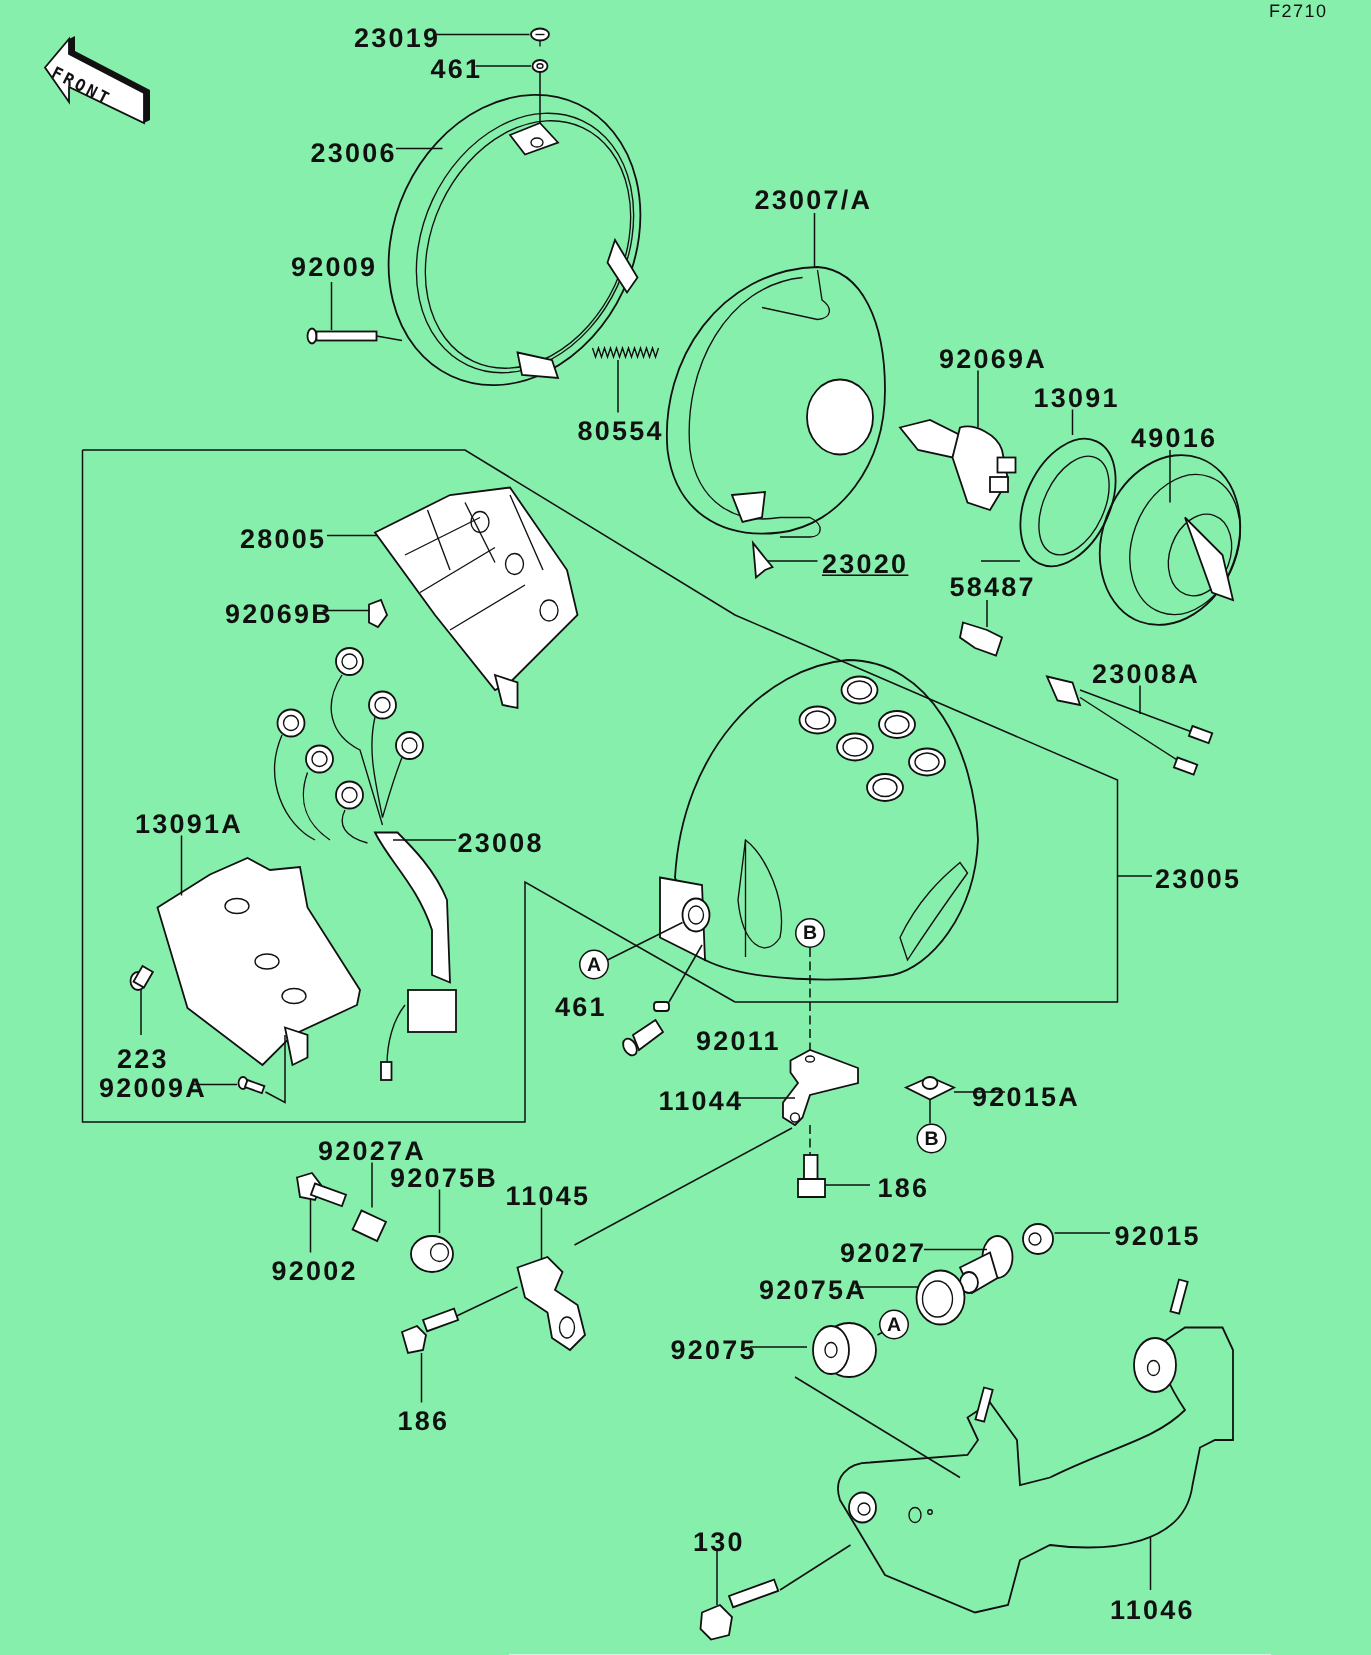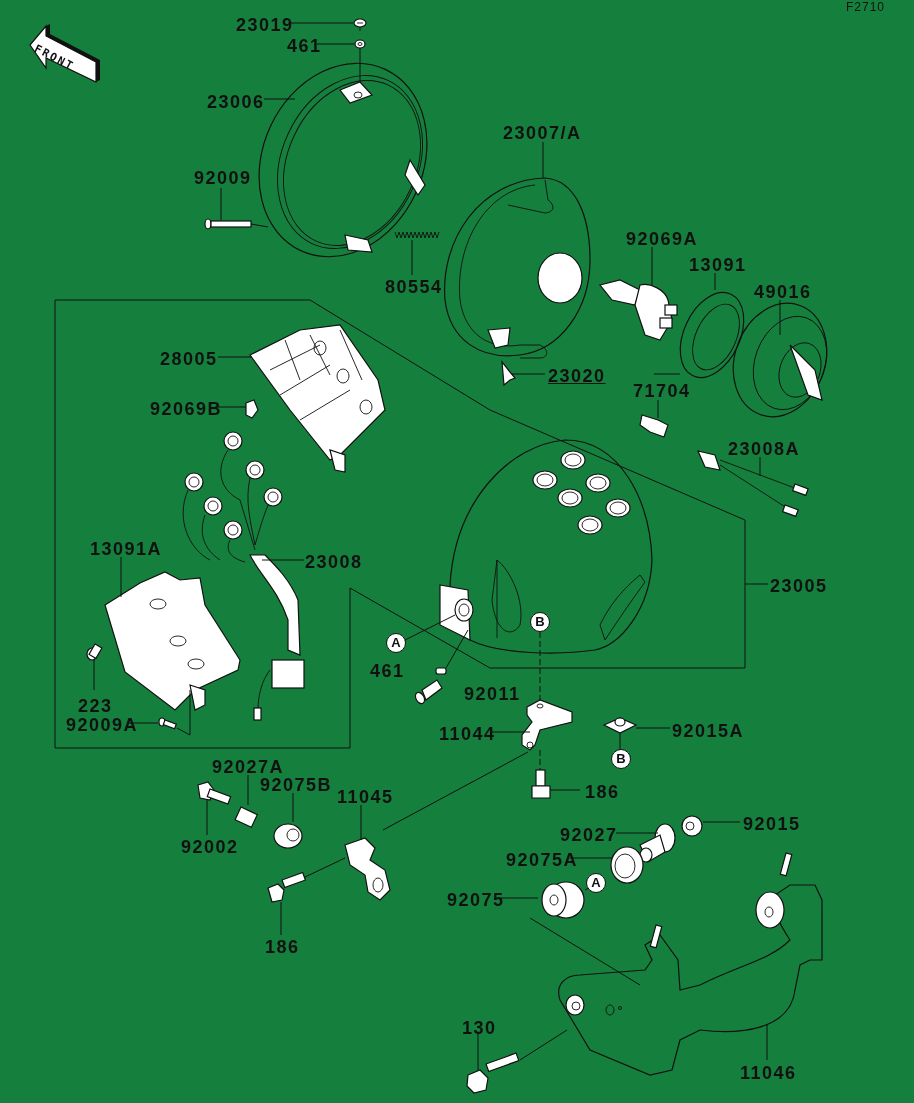--- a/index.html
+++ b/index.html
@@ -1,16 +1,16 @@
 <!DOCTYPE html>
 <html><head>
 <meta charset="utf-8">
 <style>
   html, body { margin: 0; padding: 0; background: #ffffff; }
-  #stage { position: relative; width: 914px; height: 1103px; overflow: hidden; background: #15803d; }
+  #stage { position: relative; width: 914px; height: 1103px; overflow: hidden; background: #86efac; }
   svg#art { position: absolute; left: 0; top: 0; width: 914px; height: 1103px; }
   .lbl { position: absolute; font-family: "Liberation Sans", sans-serif; font-weight: bold; font-size: 18px; letter-spacing: 1.5px; color: #111; white-space: nowrap; line-height: 1; }
   .fig { position: absolute; font-family: "Liberation Sans", sans-serif; font-size: 12px; letter-spacing: 1px; color: #111; }
   .ref { position: absolute; width: 18px; height: 18px; border: 1.3px solid #111; border-radius: 50%; background: #fff; font-family: "Liberation Sans", sans-serif; font-weight: bold; font-size: 13px; text-align: center; line-height: 18px; color: #111; }
   .p { fill: none; stroke: #111; stroke-width: 1.2; }
   .t { fill: none; stroke: #111; stroke-width: 0.9; }
   .ld { fill: none; stroke: #111; stroke-width: 1; }
   .f { fill: #fff; stroke: #111; stroke-width: 1.2; }
 </style>
 </head>
@@ -313,33 +313,33 @@
 <div class="lbl" style="left:236px;top:16px;">23019</div>
 <div class="lbl" style="left:287px;top:37px;">461</div>
 <div class="lbl" style="left:207px;top:93px;">23006</div>
 <div class="lbl" style="left:194px;top:169px;">92009</div>
 <div class="lbl" style="left:385px;top:278px;">80554</div>
 <div class="lbl" style="left:503px;top:124px;">23007/A</div>
 <div class="lbl" style="left:626px;top:230px;">92069A</div>
 <div class="lbl" style="left:689px;top:256px;">13091</div>
 <div class="lbl" style="left:754px;top:283px;">49016</div>
 <div class="lbl" style="left:548px;top:367px;text-decoration:underline;">23020</div>
-<div class="lbl" style="left:633px;top:382px;">71704</div>
+<div class="lbl" style="left:633px;top:382px;">58487</div>
 <div class="lbl" style="left:728px;top:440px;">23008A</div>
 <div class="lbl" style="left:160px;top:350px;">28005</div>
 <div class="lbl" style="left:150px;top:400px;">92069B</div>
 <div class="lbl" style="left:305px;top:553px;">23008</div>
 <div class="lbl" style="left:90px;top:540px;">13091A</div>
 <div class="lbl" style="left:78px;top:697px;">223</div>
 <div class="lbl" style="left:66px;top:716px;">92009A</div>
 <div class="lbl" style="left:770px;top:577px;">23005</div>
 <div class="lbl" style="left:370px;top:662px;">461</div>
 <div class="lbl" style="left:464px;top:685px;">92011</div>
 <div class="lbl" style="left:439px;top:725px;">11044</div>
-<div class="lbl" style="left:672px;top:722px;text-align:right;">92015A</div>
+<div class="lbl" style="left:648px;top:722px;text-align:right;">92015A</div>
 <div class="lbl" style="left:585px;top:783px;">186</div>
 <div class="lbl" style="left:212px;top:758px;">92027A</div>
 <div class="lbl" style="left:260px;top:776px;">92075B</div>
 <div class="lbl" style="left:181px;top:838px;">92002</div>
 <div class="lbl" style="left:337px;top:788px;">11045</div>
 <div class="lbl" style="left:265px;top:938px;">186</div>
 <div class="lbl" style="left:560px;top:826px;">92027</div>
 <div class="lbl" style="left:743px;top:815px;">92015</div>
 <div class="lbl" style="left:506px;top:851px;">92075A</div>
 <div class="lbl" style="left:447px;top:891px;">92075</div>

